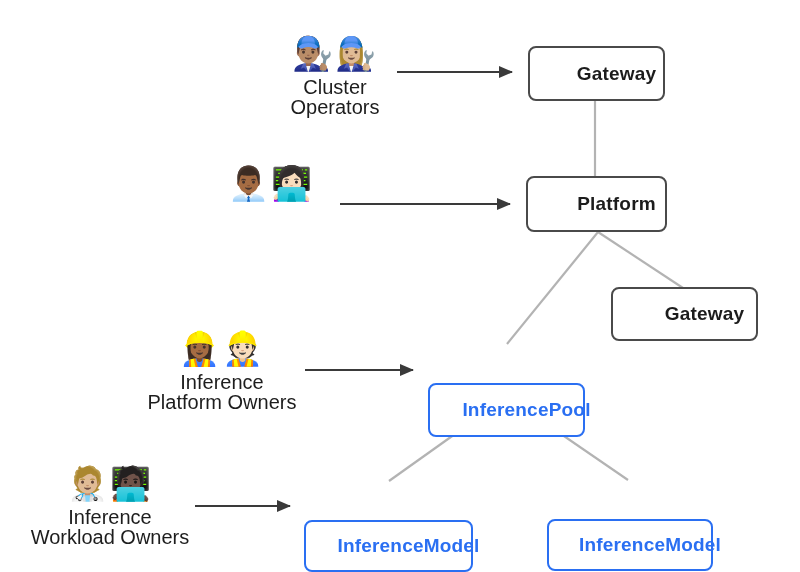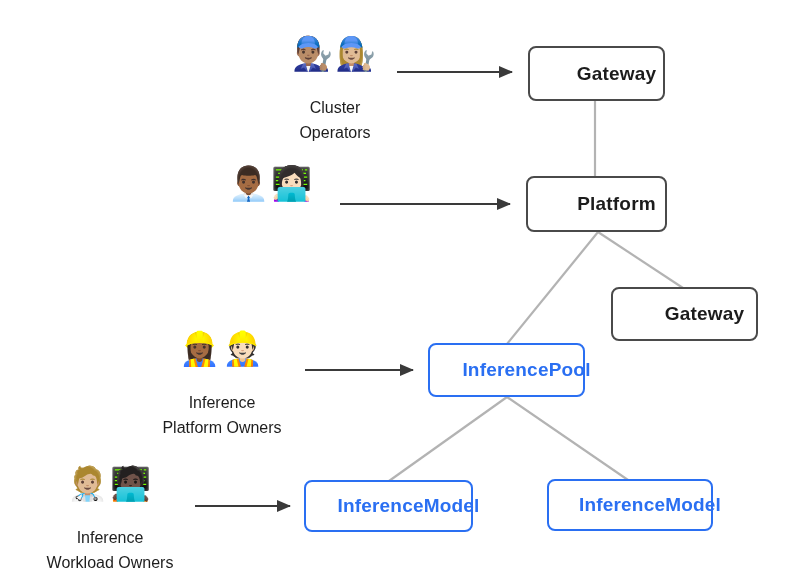--- a/index.html
+++ b/index.html
@@ -27,20 +27,21 @@
     font-size: 19px;
     font-weight: bold;
     color: #1c1c1c;
     letter-spacing: 0.2px;
     box-sizing: border-box;
     padding-left: 40px;
   }
   .node.inference {
     border-color: #2a6ff2;
     color: #2a6ff2;
+    margin-top: 40px;
   }
   .node-gateway            { left: 528px; top: 46px;  width: 137px; height: 55px; }
   .node-httproute          { left: 526px; top: 176px; width: 141px; height: 56px; }
   .node-service            { left: 611px; top: 287px; width: 147px; height: 54px; }
   .node-inferencepool      { left: 428px; top: 343px; width: 157px; height: 54px; }
   .node-inferencemodel-l   { left: 304px; top: 480px; width: 169px; height: 52px; }
   .node-inferencemodel-r   { left: 547px; top: 479px; width: 166px; height: 52px; }
 
   .actor {
     position: absolute;
@@ -50,23 +51,23 @@
     align-items: center;
     text-align: center;
   }
   .actor .emoji {
     font-size: 33px;
     line-height: 42px;
     letter-spacing: 2px;
     white-space: nowrap;
   }
   .actor .label {
-    margin-top: 20px;
-    font-size: 16px;
-    line-height: 25px;
+    margin-top: 2px;
+    font-size: 20px;
+    line-height: 20px;
     color: #1d1d1d;
     white-space: pre-line;
   }
   .actor-cluster-operators   { left: 250px; top: 33px;  }
   .actor-app-developers      { left: 186px; top: 163px; }
   .actor-platform-owners     { left: 137px; top: 328px; }
   .actor-workload-owners     { left: 25px;  top: 463px; }
 </style>
 </head>
 <body>

